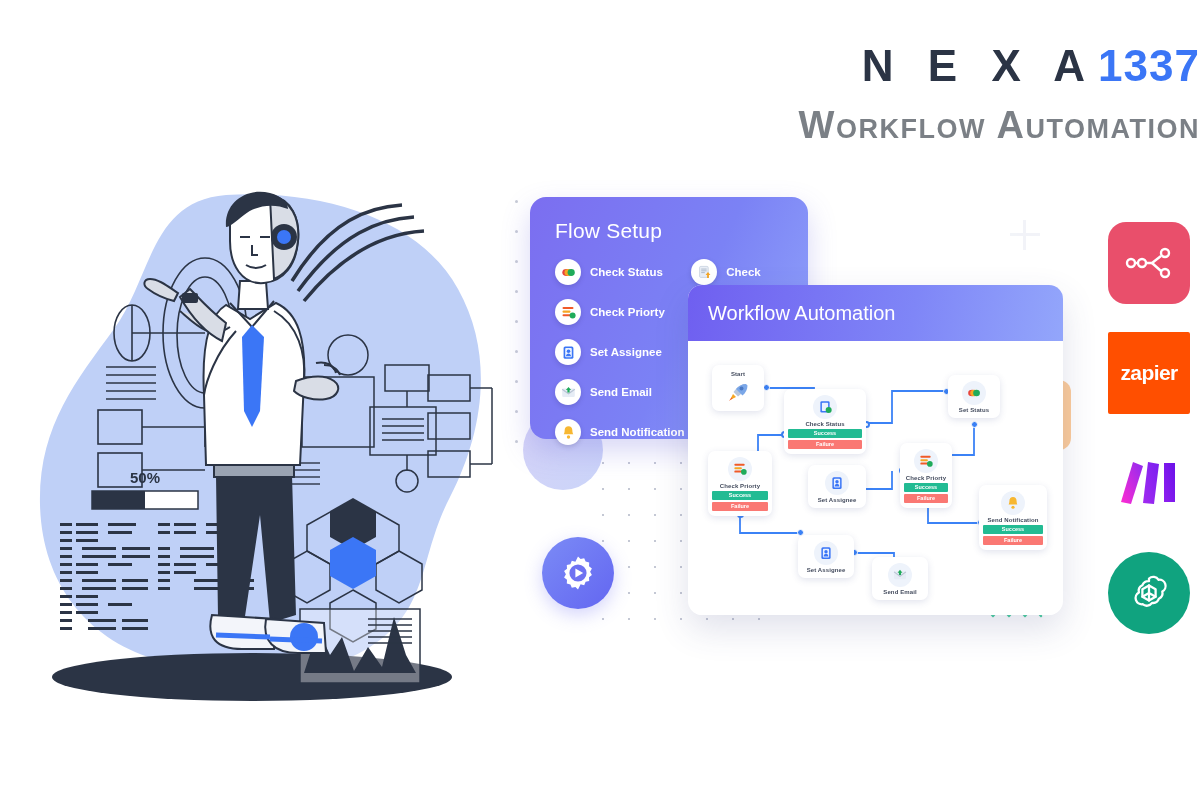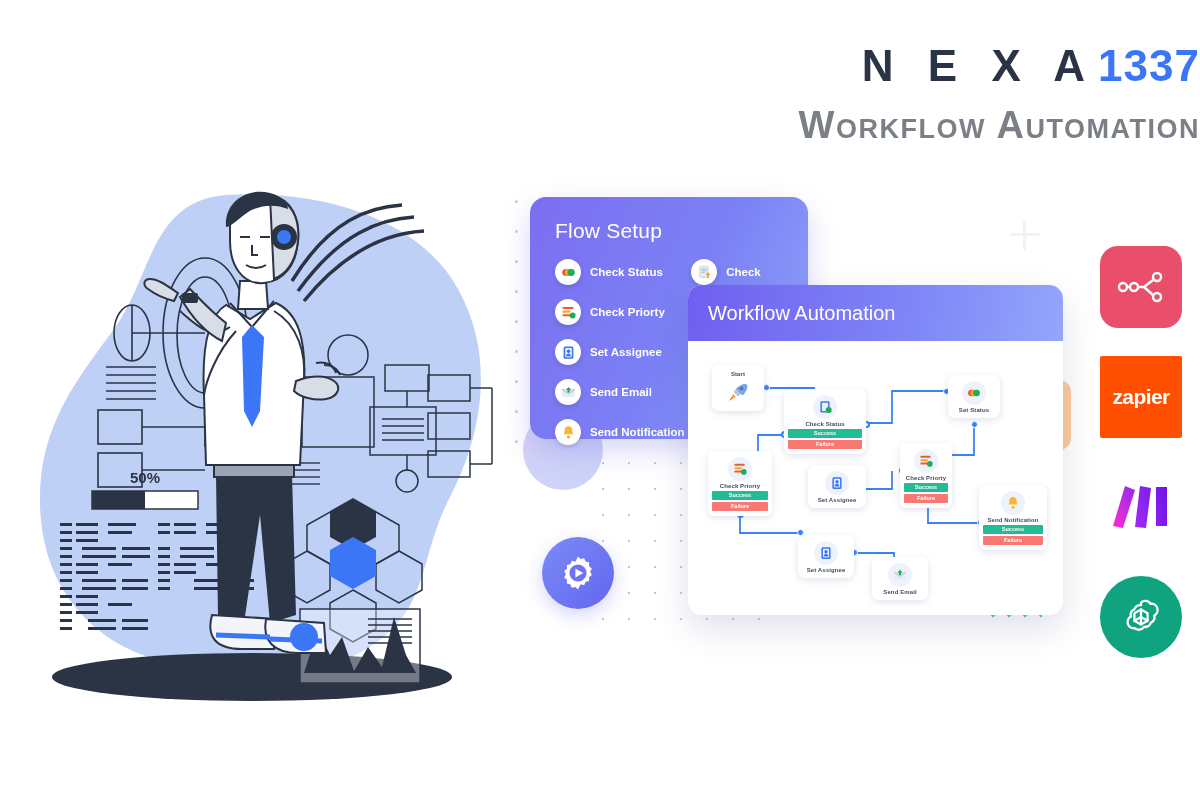--- a/index.html
+++ b/index.html
@@ -166,21 +166,21 @@
   .dot {
     position: absolute; width: 7px; height: 7px; border-radius: 50%;
     background: #3b82f6; border: 1.5px solid #fff;
   }
   .dot-o {
     position: absolute; width: 7px; height: 7px; border-radius: 50%;
     background: #fff; border: 2px solid #3b82f6;
   }
 
   
-  .rail { position: absolute; right: 18px; top: 222px; width: 82px; margin-top: 24px; }
+  .rail { position: absolute; right: 10px; top: 222px; width: 82px; }
   .logo {
     width: 82px; height: 82px; margin-bottom: 28px;
     display: flex; align-items: center; justify-content: center;
   }
   .logo-n8n { background: #e94f6b; border-radius: 18px; }
   .logo-zapier { background: #ff4f00; border-radius: 2px; }
   .logo-monday { background: transparent; }
   .logo-openai { background: #10a37f; border-radius: 50%; }
   .zapier-txt { color: #fff; font-size: 21px; font-weight: 700; letter-spacing: -.6px; }
 </style>

